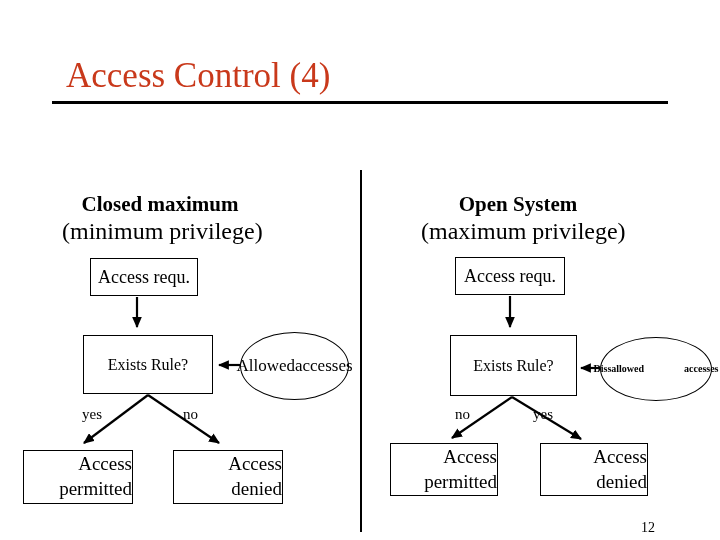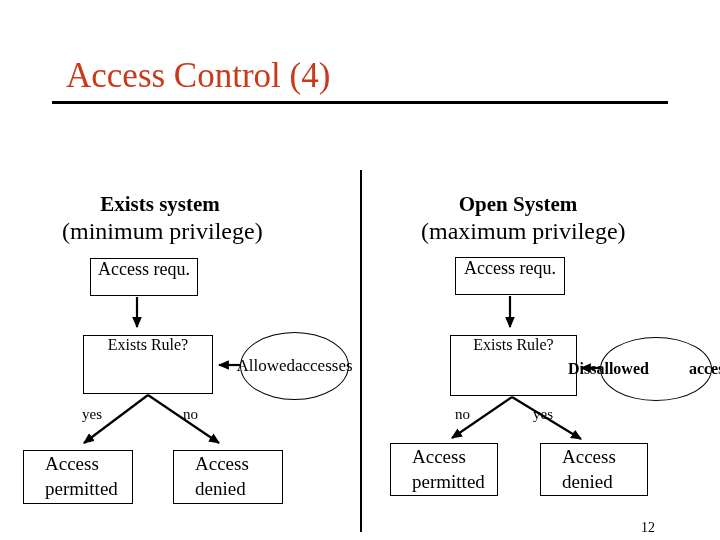--- a/index.html
+++ b/index.html
@@ -36,47 +36,47 @@
   .col-sub{font-size:24px;text-align:left;width:200px;white-space:nowrap;}
   .closed-heading{left:60px;top:192px;}
   .closed-sub{left:62px;top:218px;}
   .open-heading{left:418px;top:192px;}
   .open-sub{left:421px;top:218px;}
   
   .box{
     position:absolute;
     border:1.5px solid #000;
     background:#fff;
-    display:flex;align-items:flex-start;justify-content:center;
+    display:flex;align-items:center;justify-content:center;
     box-sizing:border-box;
   }
   .req-box{font-size:18px;}
   .c-req{left:90px;top:258px;width:108px;height:38px;}
   .o-req{left:455px;top:257px;width:110px;height:38px;}
   .rule-box{font-size:16px;}
   .c-rule{left:83px;top:335px;width:130px;height:59px;}
   .o-rule{left:450px;top:335px;width:127px;height:61px;}
   .outcome-box{
-    flex-direction:column;align-items:flex-start;justify-content:center;
+    flex-direction:column;align-items:flex-end;justify-content:center;
     padding-left:21px;font-size:19px;line-height:1.3;
   }
   .c-perm{left:23px;top:450px;width:110px;height:54px;}
   .c-den{left:173px;top:450px;width:110px;height:54px;}
   .o-perm{left:390px;top:443px;width:108px;height:53px;}
   .o-den{left:540px;top:443px;width:108px;height:53px;}
   
   .ellipse{
     position:absolute;
     border:1px solid #000;border-radius:50%;
     background:#fff;
     display:flex;flex-direction:row;align-items:center;justify-content:center;
     line-height:1.2;text-align:center;box-sizing:border-box;
   }
   .c-ellipse{left:240px;top:332px;width:109px;height:68px;font-size:17px;}
-  .o-ellipse{left:600px;top:337px;width:112px;height:64px;font-size:16px;font-weight:bold;white-space:nowrap;gap:40px;}
+  .o-ellipse{left:600px;top:337px;width:112px;height:64px;font-size:10px;font-weight:bold;white-space:nowrap;gap:40px;}
   
   .branch-label{font-size:15px;line-height:1;}
   .c-yes{left:82px;top:407px;}
   .c-no{left:183px;top:407px;}
   .o-no{left:455px;top:407px;}
   .o-yes{left:533px;top:407px;}
   
   .page-number{left:641px;top:520px;font-size:14px;}
   
   .arrows{left:0;top:0;width:720px;height:540px;pointer-events:none;}
@@ -106,21 +106,21 @@
       <line x1="148" y1="395" x2="219" y2="443" marker-end="url(#ah)"></line>
 
       <line x1="510" y1="296" x2="510" y2="327" marker-end="url(#ah)"></line>
       <line x1="600" y1="368" x2="581" y2="368" marker-end="url(#ah)"></line>
       <line x1="512" y1="397" x2="452" y2="438" marker-end="url(#ah)"></line>
       <line x1="512" y1="397" x2="581" y2="439" marker-end="url(#ah)"></line>
     </g>
   </svg>
 
   <div>
-    <div class="abs col-heading closed-heading">Exists system</div>
+    <div class="abs col-heading closed-heading">Closed maximum</div>
     <div class="abs col-sub closed-sub">(minimum privilege)</div>
 
     <div class="box req-box c-req">
       <span>Access requ.</span>
     </div>
 
     <div class="box rule-box c-rule">
       <span>Exists Rule?</span>
     </div>
 

